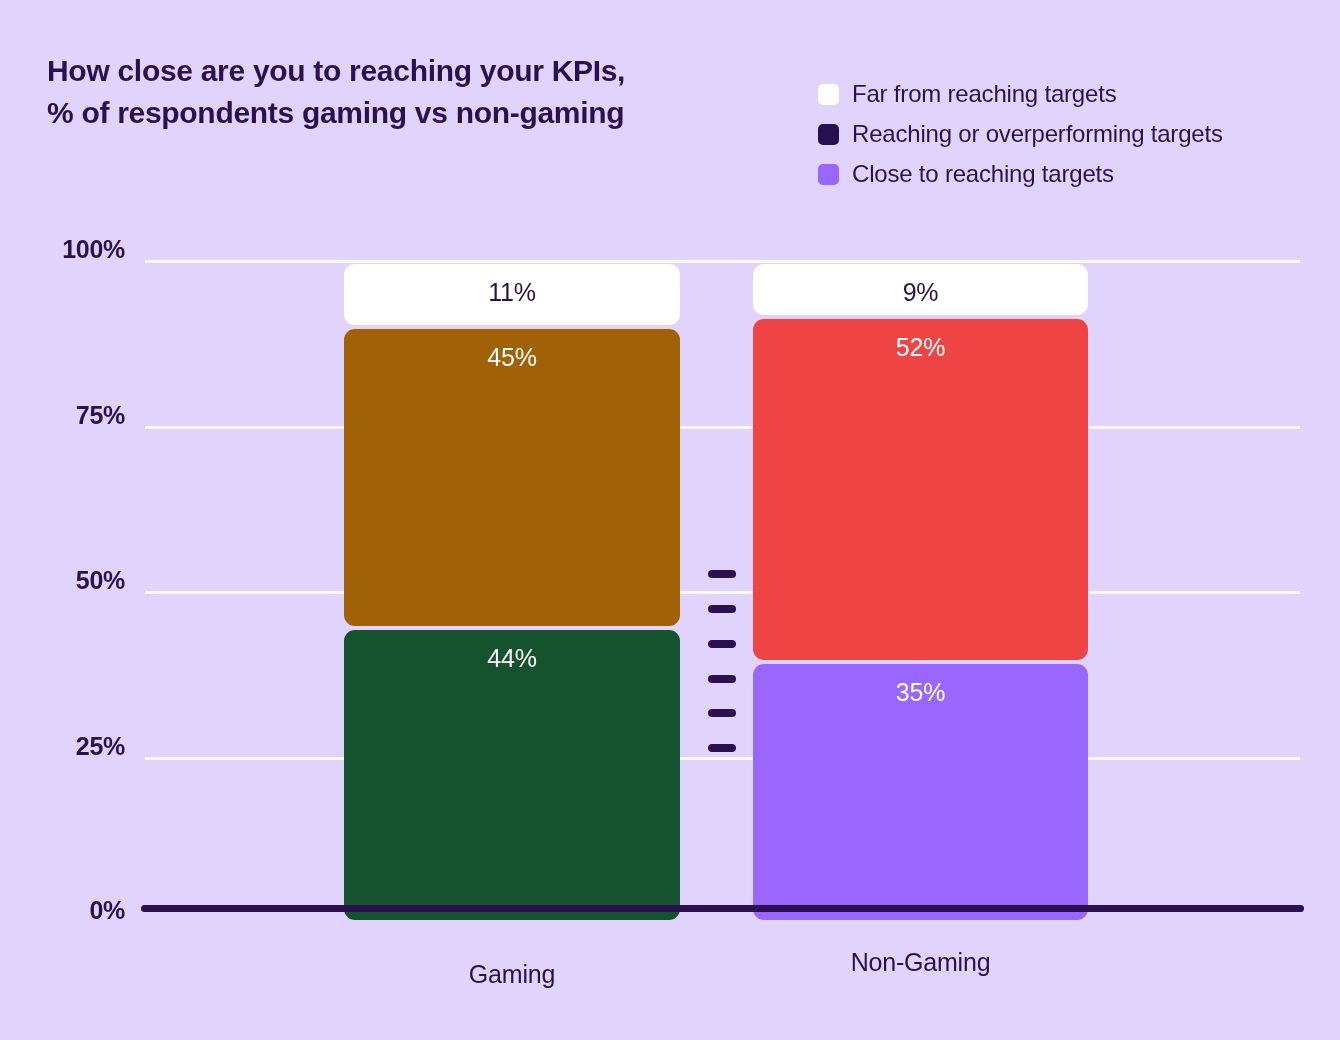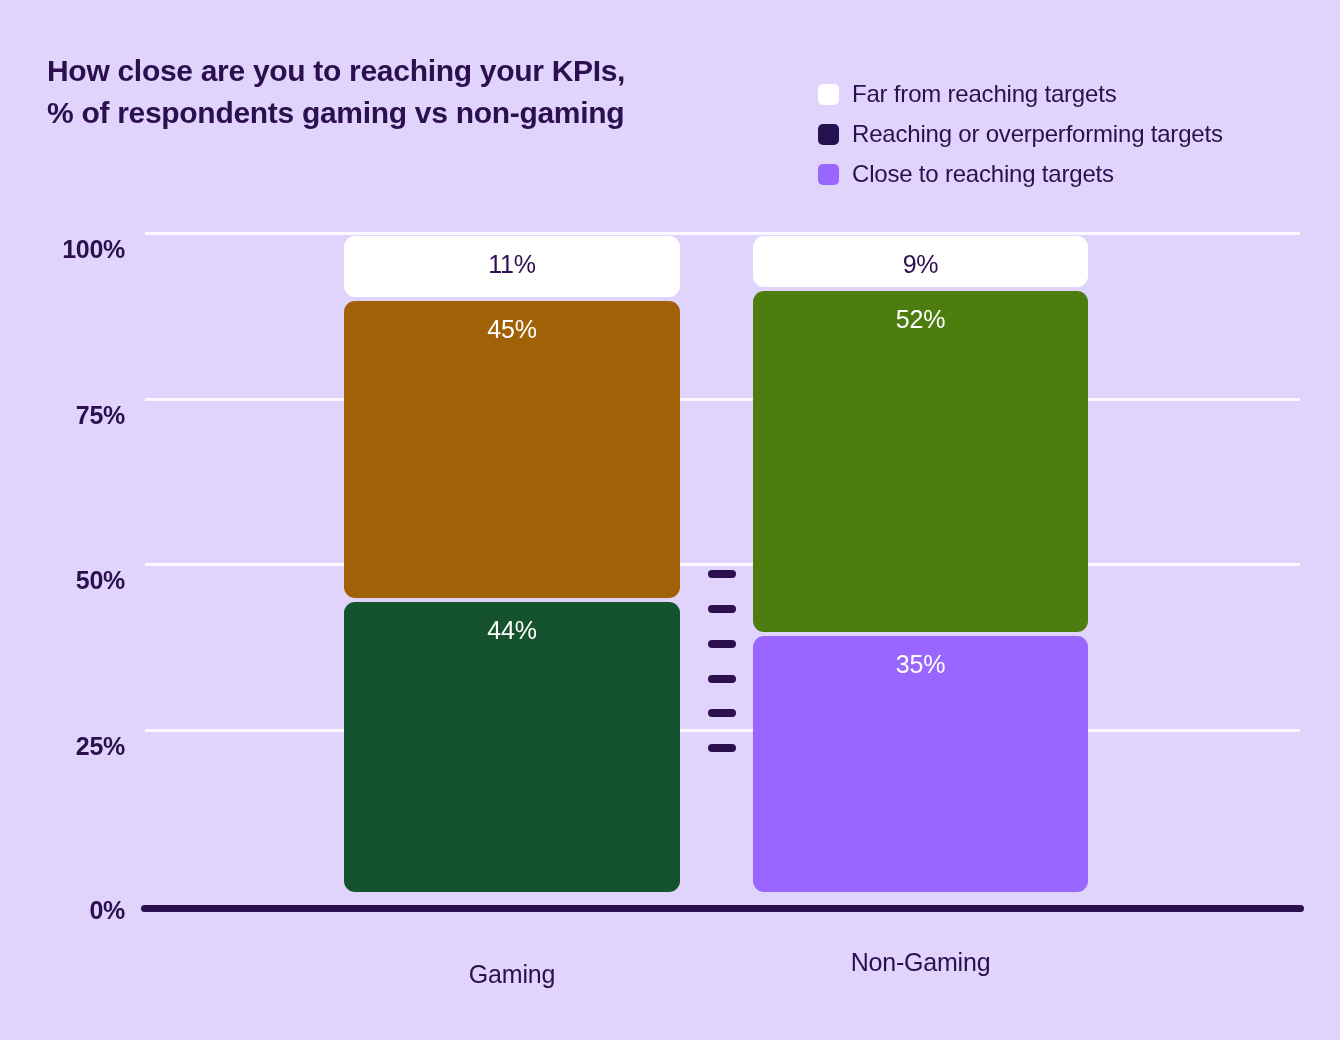--- a/index.html
+++ b/index.html
@@ -59,21 +59,21 @@
     font-size: 24px;
     color: #2c0f4f;
     white-space: nowrap;
     letter-spacing: -0.2px;
   }
 
   
   #plot-area {
     position: absolute;
     left: 145px;
-    top: 232px;
+    top: 260px;
     width: 1155px;
     height: 478px;
   }
   .gridline {
     position: absolute;
     left: 0;
     width: 1155px;
     height: 3px;
     background: #fbf8ff;
   }
@@ -191,21 +191,21 @@
     </div>
     <div class="bar-segment" style="left:199px; top:370px; width:336px; height:290px; background:#14532d;">
       <span class="bar-value" style="color:#ffffff">44%</span>
     </div>
   </div>
 
   <div>
     <div class="bar-segment" style="left:608px; top:4px; width:335px; height:51px; background:#ffffff;">
       <span class="bar-value" style="color:#2c0f4f">9%</span>
     </div>
-    <div class="bar-segment" style="left:608px; top:59px; width:335px; height:341px; background:#4d7c0f;">
+    <div class="bar-segment" style="left:608px; top:59px; width:335px; height:341px; background:#ef4444;">
       <span class="bar-value" style="color:#ffffff">52%</span>
     </div>
     <div class="bar-segment" style="left:608px; top:404px; width:335px; height:256px; background:#9966ff;">
       <span class="bar-value" style="color:#ffffff">35%</span>
     </div>
   </div>
 
 </div>
 
 <div id="bar-divider">

